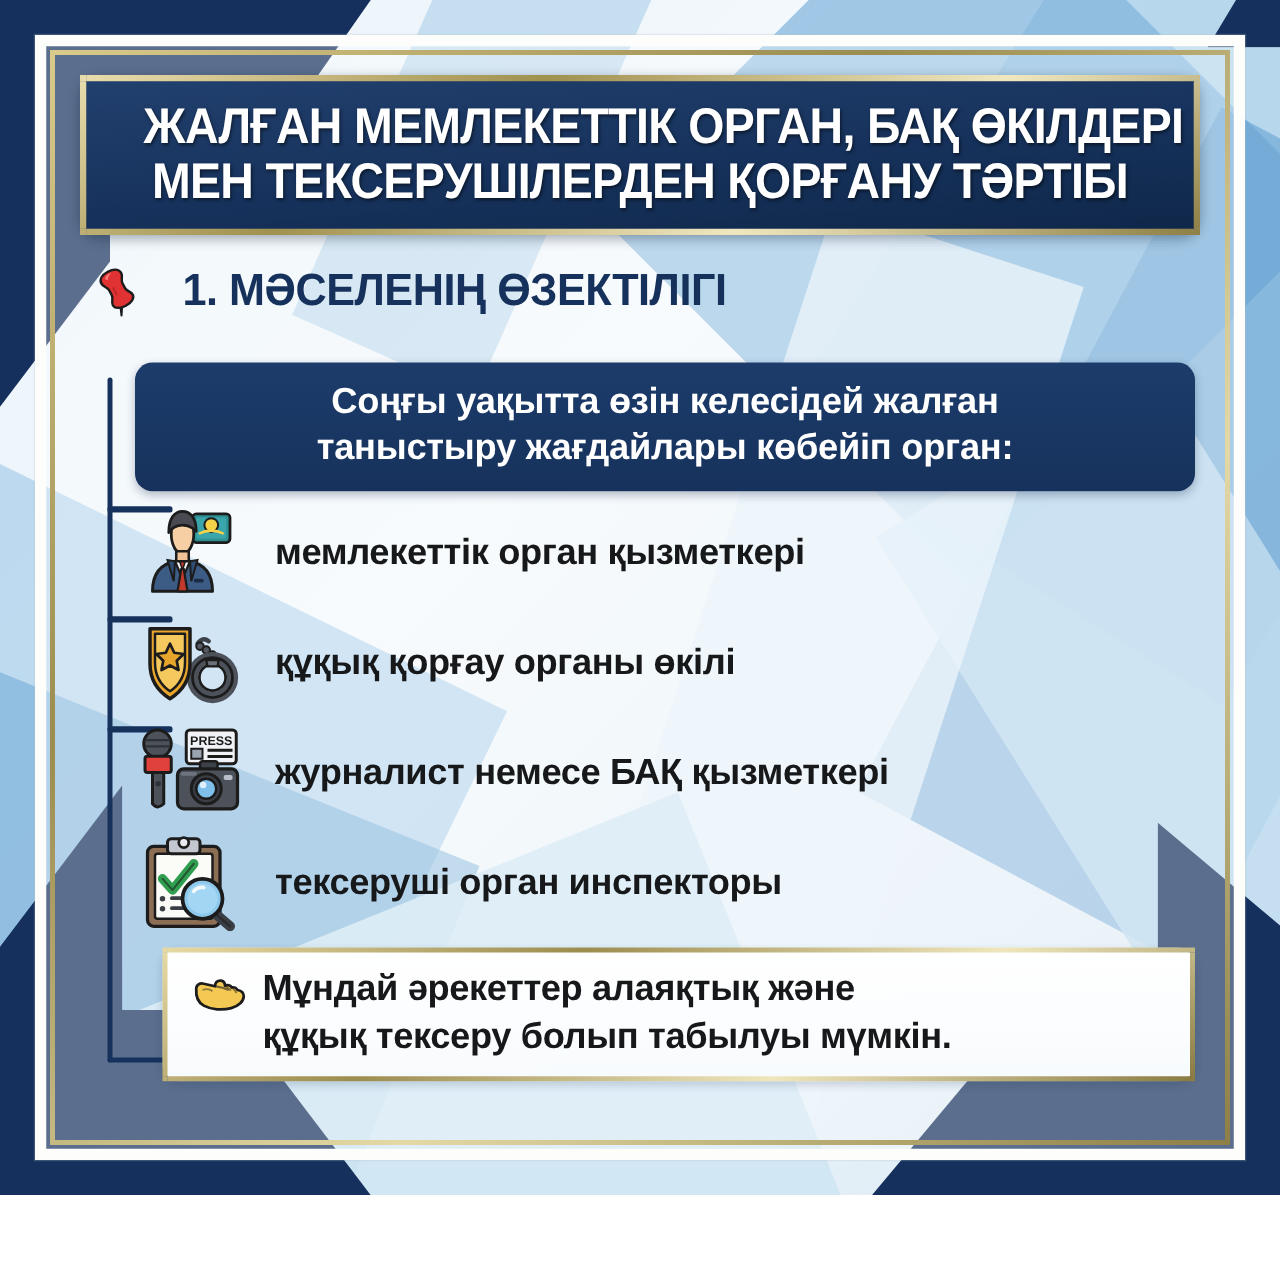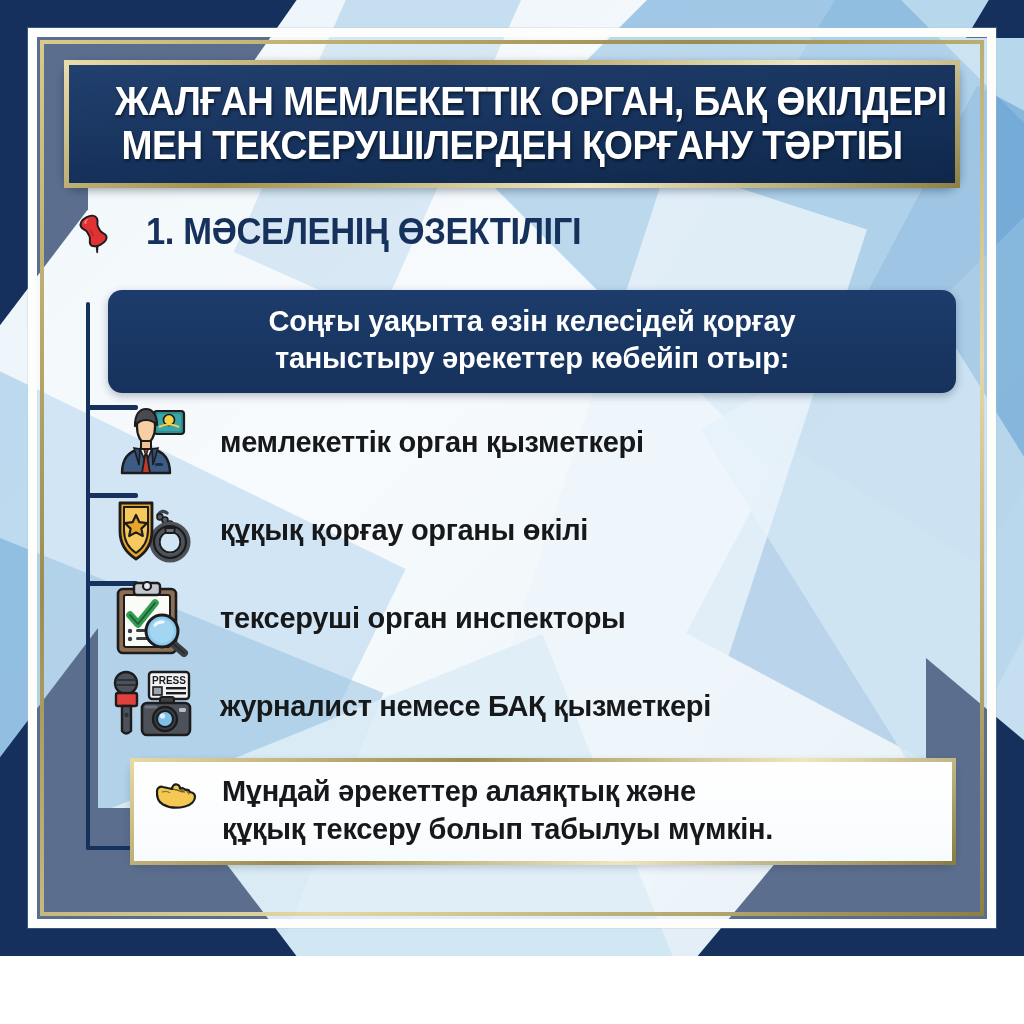--- a/index.html
+++ b/index.html
@@ -278,21 +278,20 @@
     box-shadow: 0 3px 7px rgba(30,50,80,.2);
   }
   .note-row { display: flex; align-items: flex-start; gap: 12px; }
   .hand-icon { width: 46px; height: 34px; flex: none; margin-top: 6px; }
   .note-text {
     font-size: 29px;
     font-weight: 700;
     color: #17181a;
     line-height: 1.3;
     letter-spacing: -0.3px;
-    margin-left: 12px;
   }
   .note-text span { display: block; white-space: nowrap; }
 </style>
 </head>
 <body>
 
 <div id="poster">
 
   <div class="bg-layer band-i"></div>
   <div class="bg-layer band-b"></div>
@@ -336,22 +335,22 @@
       <span class="section-title">1. МӘСЕЛЕНІҢ ӨЗЕКТІЛІГІ</span>
     </div>
 
     <div class="rail"></div>
     <div class="tick" style="top:353px"></div>
     <div class="tick" style="top:441px"></div>
     <div class="tick" style="top:529px"></div>
     <div class="rail-foot"></div>
 
     <div class="intro-box">
-      <div class="intro-line">Соңғы уақытта өзін келесідей қорғау</div>
-      <div class="intro-line">таныстыру әрекеттер көбейіп отыр:</div>
+      <div class="intro-line">Соңғы уақытта өзін келесідей жалған</div>
+      <div class="intro-line">таныстыру жағдайлары көбейіп орган:</div>
     </div>
 
     <div class="list">
 
       <div class="list-item">
         <span class="item-icon">
           <svg viewBox="0 0 84 78">
             <rect x="46" y="8" width="30" height="23" rx="3" fill="#2e8f93" stroke="#1c1c1c" stroke-width="2.2"></rect>
             <rect x="49" y="11" width="24" height="17" rx="2" fill="#3aa6ab"></rect>
             <circle cx="61" cy="17" r="5.5" fill="#f5d247" stroke="#1c1c1c" stroke-width="1.6"></circle>
@@ -381,43 +380,20 @@
             <circle cx="62" cy="51" r="16" fill="none" stroke="#4d525a" stroke-width="9"></circle>
             <circle cx="62" cy="51" r="16" fill="none" stroke="#1c1c1c" stroke-width="2.2"></circle>
             <circle cx="62" cy="51" r="10.5" fill="none" stroke="#1c1c1c" stroke-width="2.2"></circle>
             <path d="M57 37 L67 37 L66 42 L58 42 Z" fill="#6a6f78" stroke="#1c1c1c" stroke-width="1.8"></path>
             <path d="M12 12 L44 12 L44 40 Q44 58 28 68 Q12 58 12 40 Z" fill="#e8a52c" stroke="#1c1c1c" stroke-width="2.8" stroke-linejoin="round"></path>
             <path d="M16 16 L40 16 L40 39 Q40 54 28 62 Q16 54 16 39 Z" fill="#f6c95e" stroke="#1c1c1c" stroke-width="2" stroke-linejoin="round"></path>
             <path d="M28 24 L31.4 31.2 L39 32.2 L33.4 37.6 L34.8 45 L28 41.4 L21.2 45 L22.6 37.6 L17 32.2 L24.6 31.2 Z" fill="#e8a52c" stroke="#1c1c1c" stroke-width="2.2" stroke-linejoin="round"></path>
           </svg>
         </span>
         <span class="item-label">құқық қорғау органы өкілі</span>
-      </div>
-
-      <div class="list-item">
-        <span class="item-icon">
-          <svg viewBox="0 0 84 78">
-            <rect x="10" y="10" width="58" height="64" rx="5" fill="#8c6e55" stroke="#1c1c1c" stroke-width="2.6"></rect>
-            <rect x="16" y="16" width="46" height="52" rx="2" fill="#fbfbf8" stroke="#1c1c1c" stroke-width="2"></rect>
-            <rect x="26" y="4" width="26" height="12" rx="3" fill="#c3c8d0" stroke="#1c1c1c" stroke-width="2.4"></rect>
-            <circle cx="39" cy="7" r="4" fill="#e8ebef" stroke="#1c1c1c" stroke-width="2.2"></circle>
-            <path d="M22 36 L30 45 L47 24" fill="none" stroke="#2f9e4f" stroke-width="7.5" stroke-linecap="round" stroke-linejoin="round"></path>
-            <path d="M22 36 L30 45 L47 24" fill="none" stroke="#1c1c1c" stroke-width="1.6" stroke-linecap="round" stroke-linejoin="round" opacity=".55"></path>
-            <circle cx="22" cy="52" r="2.2" fill="#3a3e45"></circle>
-            <circle cx="22" cy="60" r="2.2" fill="#3a3e45"></circle>
-            <rect x="28" y="50" width="24" height="3" rx="1.5" fill="#3a3e45"></rect>
-            <rect x="28" y="58" width="20" height="3" rx="1.5" fill="#3a3e45"></rect>
-            <path d="M62 62 L76 74" stroke="#3a3e45" stroke-width="8" stroke-linecap="round"></path>
-            <path d="M62 62 L76 74" stroke="#1c1c1c" stroke-width="2" stroke-linecap="round" opacity=".5"></path>
-            <circle cx="54" cy="52" r="16" fill="#8ec9ec" stroke="#1c1c1c" stroke-width="3"></circle>
-            <circle cx="54" cy="52" r="12" fill="#a9d9f4" opacity=".8"></circle>
-            <path d="M47 46 A9 9 0 0 1 55 43" stroke="#ffffff" stroke-width="3" fill="none" stroke-linecap="round" opacity=".85"></path>
-          </svg>
-        </span>
-        <span class="item-label">тексеруші орган инспекторы</span>
       </div>
 
       <div class="list-item">
         <span class="item-icon">
           <svg viewBox="0 0 84 78">
             <rect x="41" y="5" width="40" height="27" rx="3" fill="#f1f3f6" stroke="#1c1c1c" stroke-width="2.4"></rect>
             <text x="61" y="17" font-family="Liberation Sans, sans-serif" font-size="10" font-weight="700" fill="#1c1c1c" text-anchor="middle">PRESS</text>
             <rect x="45" y="20" width="9" height="8" fill="#9aa4b0" stroke="#1c1c1c" stroke-width="1.6"></rect>
             <rect x="58" y="20" width="20" height="2.4" fill="#1c1c1c"></rect>
             <rect x="58" y="25" width="20" height="2.4" fill="#1c1c1c"></rect>
@@ -431,20 +407,43 @@
             <circle cx="57" cy="52" r="12" fill="#3a3e45" stroke="#1c1c1c" stroke-width="2.4"></circle>
             <circle cx="57" cy="52" r="8" fill="#7ec0ea" stroke="#1c1c1c" stroke-width="2"></circle>
             <circle cx="54.5" cy="49" r="2.6" fill="#ffffff" opacity=".75"></circle>
             <rect x="71" y="41" width="7" height="4" rx="1.4" fill="#b8bec7"></rect>
             <path d="M38 40 L48 40" stroke="#6e747e" stroke-width="3" stroke-linecap="round"></path>
           </svg>
         </span>
         <span class="item-label">журналист немесе БАҚ қызметкері</span>
       </div>
 
+      <div class="list-item">
+        <span class="item-icon">
+          <svg viewBox="0 0 84 78">
+            <rect x="10" y="10" width="58" height="64" rx="5" fill="#8c6e55" stroke="#1c1c1c" stroke-width="2.6"></rect>
+            <rect x="16" y="16" width="46" height="52" rx="2" fill="#fbfbf8" stroke="#1c1c1c" stroke-width="2"></rect>
+            <rect x="26" y="4" width="26" height="12" rx="3" fill="#c3c8d0" stroke="#1c1c1c" stroke-width="2.4"></rect>
+            <circle cx="39" cy="7" r="4" fill="#e8ebef" stroke="#1c1c1c" stroke-width="2.2"></circle>
+            <path d="M22 36 L30 45 L47 24" fill="none" stroke="#2f9e4f" stroke-width="7.5" stroke-linecap="round" stroke-linejoin="round"></path>
+            <path d="M22 36 L30 45 L47 24" fill="none" stroke="#1c1c1c" stroke-width="1.6" stroke-linecap="round" stroke-linejoin="round" opacity=".55"></path>
+            <circle cx="22" cy="52" r="2.2" fill="#3a3e45"></circle>
+            <circle cx="22" cy="60" r="2.2" fill="#3a3e45"></circle>
+            <rect x="28" y="50" width="24" height="3" rx="1.5" fill="#3a3e45"></rect>
+            <rect x="28" y="58" width="20" height="3" rx="1.5" fill="#3a3e45"></rect>
+            <path d="M62 62 L76 74" stroke="#3a3e45" stroke-width="8" stroke-linecap="round"></path>
+            <path d="M62 62 L76 74" stroke="#1c1c1c" stroke-width="2" stroke-linecap="round" opacity=".5"></path>
+            <circle cx="54" cy="52" r="16" fill="#8ec9ec" stroke="#1c1c1c" stroke-width="3"></circle>
+            <circle cx="54" cy="52" r="12" fill="#a9d9f4" opacity=".8"></circle>
+            <path d="M47 46 A9 9 0 0 1 55 43" stroke="#ffffff" stroke-width="3" fill="none" stroke-linecap="round" opacity=".85"></path>
+          </svg>
+        </span>
+        <span class="item-label">тексеруші орган инспекторы</span>
+      </div>
+
     </div>
 
     <div class="note-box">
       <div class="note-row">
         <span class="hand-icon">
           <svg viewBox="0 0 46 34">
             <path d="M5 12 C5 9 8 7 11 8 L20 10 C20 7 22 5 25 5.5 C27 6 28 7.5 28 9.5
                      C30 8.5 32.5 9.3 33.4 11 C35.2 10.4 37.2 11.3 38 13
                      C41 13.5 43 15.5 43 18 C43 22 39 26 33 27.5
                      C26 29.3 17 28.8 11 25.5 C6.5 23 4.5 19 5 12 Z" fill="#f3c953" stroke="#1c1c1c" stroke-width="2.2" stroke-linejoin="round"></path>

